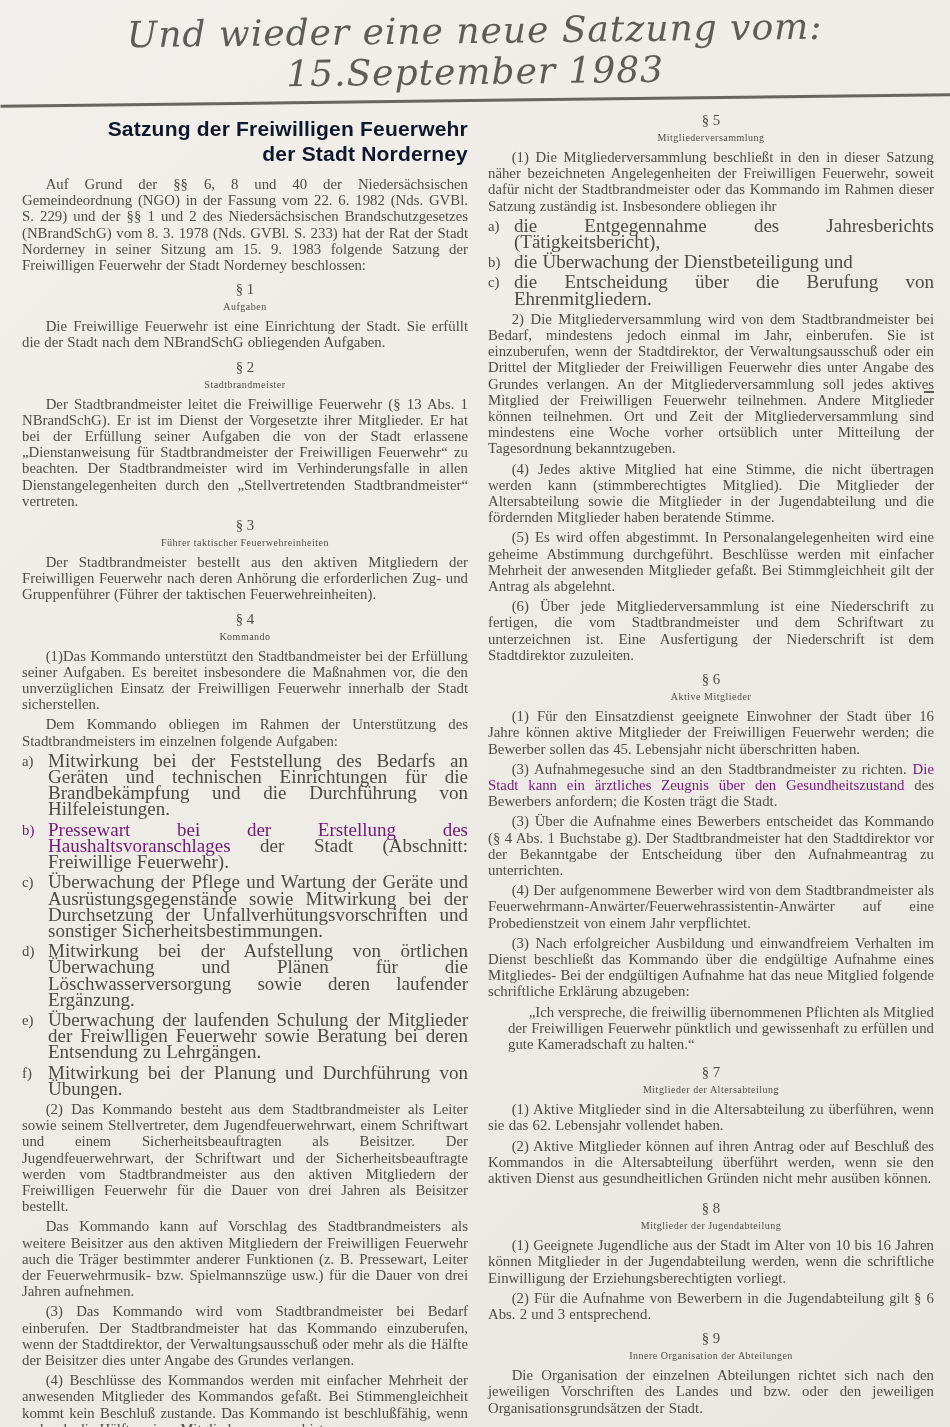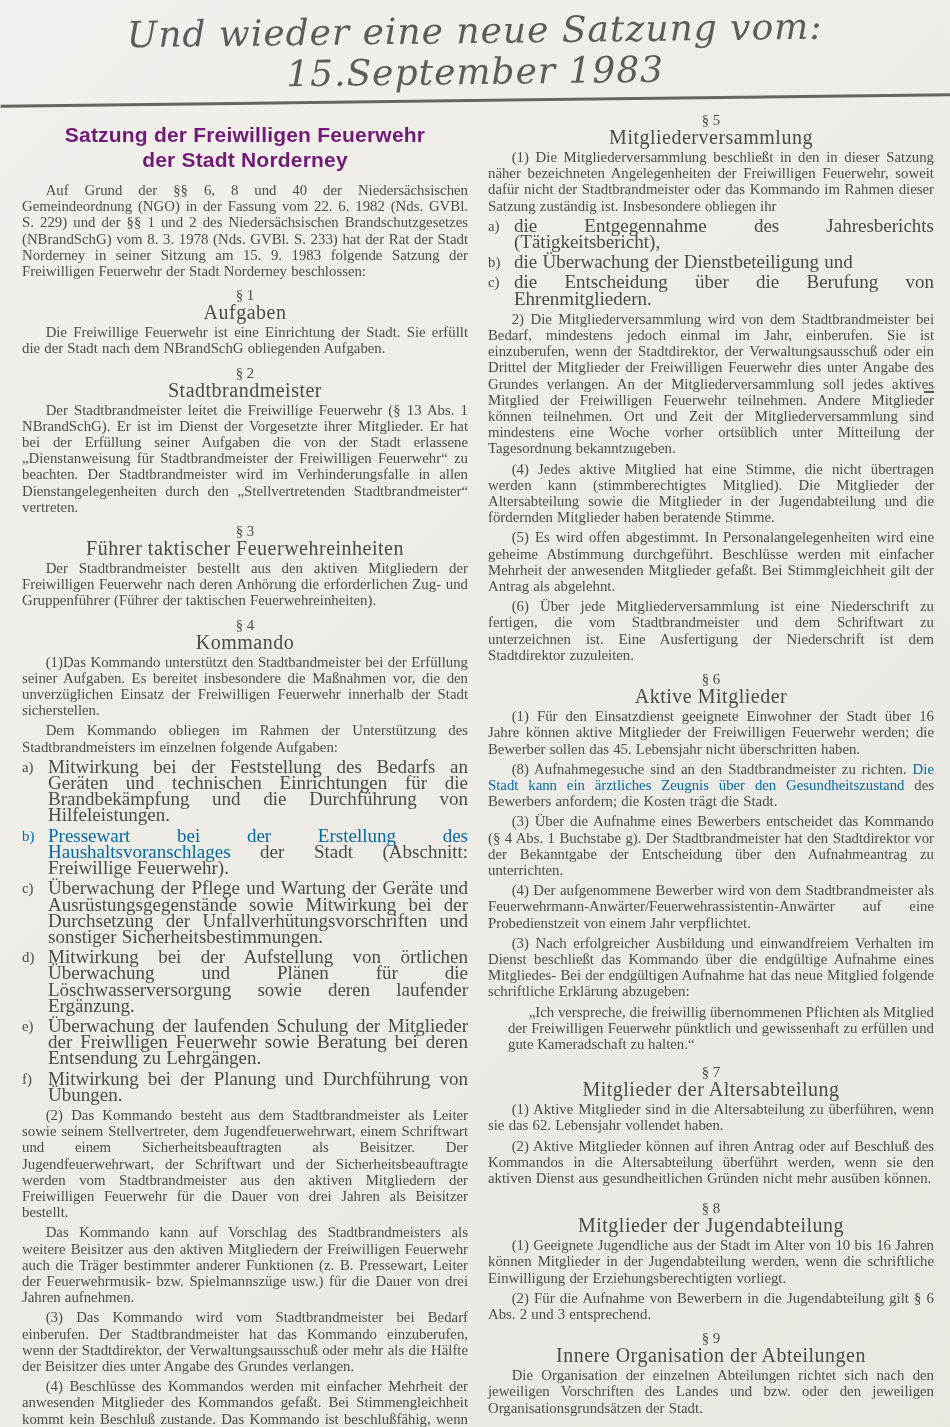--- a/index.html
+++ b/index.html
@@ -26,56 +26,56 @@
     border-bottom:3px solid #67655f;
     padding:0 18px 7px 18px;
     transform:rotate(-0.7deg);
   }
 
   
   .columns{display:flex;gap:20px;padding:10px 16px 0 22px;}
   .col{width:446px;}
 
   .doc-heading{
-    text-align:center;
+    text-align:right;
     font-family:"Liberation Sans",sans-serif;
     font-weight:700;
     font-size:21px;
     line-height:25px;
-    color:#701a75;
+    color:#0f172a;
     letter-spacing:0.2px;
-    margin:10px 0 10px 0;
+    margin:4px 0 10px 0;
   }
 
   p.para{
     margin:0 0 4px 0;
     text-align:justify;
     text-indent:1.6em;
     font-size:14.8px;
     line-height:16.2px;
     word-spacing:0.5px;
   }
   .sec-head{text-align:center;margin:8px 0 3px 0;}
   .sec-num{display:block;font-size:14.8px;line-height:17px;}
-  .sec-title{display:block;font-size:20px;line-height:17px;letter-spacing:0.5px;}
+  .sec-title{display:block;font-size:10px;line-height:17px;letter-spacing:0.5px;}
 
   .list{margin:0 0 2px 0;}
   .list-item{display:flex;margin:0 0 4px 0;}
   .list-marker{flex:0 0 26px;font-size:14.8px;line-height:16.2px;}
   .list-text{flex:1;text-align:justify;font-size:19px;line-height:16.2px;word-spacing:0.5px;}
 
   .quote{
     margin:2px 0 12px 20px;
     text-align:justify;
     text-indent:1.4em;
     font-size:14.8px;
     line-height:16.2px;
   }
 
-  .faded{color:#0369a1;filter:blur(0.35px);}
+  .faded{color:#701a75;filter:blur(0.35px);}
 
   .artifact-dash{
     position:absolute;right:16px;top:391px;
     width:10px;height:2px;background:#5b5955;
   }
 </style>
 </head>
 <body>
 
 <div class="page">
@@ -184,21 +184,21 @@
       <p class="para">(4) Jedes aktive Mitglied hat eine Stimme, die nicht übertragen werden kann (stimmberechtigtes Mitglied). Die Mitglieder der Altersabteilung sowie die Mitglieder in der Jugendabteilung und die fördernden Mitglieder haben beratende Stimme.</p>
       <p class="para">(5) Es wird offen abgestimmt. In Personalangelegenheiten wird eine geheime Abstimmung durchgeführt. Beschlüsse werden mit einfacher Mehrheit der anwesenden Mitglieder gefaßt. Bei Stimmgleichheit gilt der Antrag als abgelehnt.</p>
       <p class="para">(6) Über jede Mitgliederversammlung ist eine Niederschrift zu fertigen, die vom Stadtbrandmeister und dem Schriftwart zu unterzeichnen ist. Eine Ausfertigung der Niederschrift ist dem Stadtdirektor zuzuleiten.</p>
 
       <div class="sec-head">
         <span class="sec-num">§ 6</span>
         <span class="sec-title">Aktive Mitglieder</span>
       </div>
       <p class="para">(1) Für den Einsatzdienst geeignete Einwohner der Stadt über 16 Jahre können aktive Mitglieder der Freiwilligen Feuerwehr werden; die Bewerber sollen das 45. Lebensjahr nicht überschritten haben.</p>
       <p class="para">
-        <span>(8) Aufnahmegesuche sind an den Stadtbrandmeister zu richten.</span>
+        <span>(3) Aufnahmegesuche sind an den Stadtbrandmeister zu richten.</span>
         <span class="faded">Die Stadt kann ein ärztliches Zeugnis über den Gesundheitszustand</span>
         <span>des Bewerbers anfordern; die Kosten trägt die Stadt.</span>
       </p>
       <p class="para">(3) Über die Aufnahme eines Bewerbers entscheidet das Kommando (§ 4 Abs. 1 Buchstabe g). Der Stadtbrandmeister hat den Stadtdirektor vor der Bekanntgabe der Entscheidung über den Aufnahmeantrag zu unterrichten.</p>
       <p class="para">(4) Der aufgenommene Bewerber wird von dem Stadtbrandmeister als Feuerwehrmann-Anwärter/Feuerwehrassistentin-Anwärter auf eine Probedienstzeit von einem Jahr verpflichtet.</p>
       <p class="para">(3) Nach erfolgreicher Ausbildung und einwandfreiem Verhalten im Dienst beschließt das Kommando über die endgültige Aufnahme eines Mitgliedes- Bei der endgültigen Aufnahme hat das neue Mitglied folgende schriftliche Erklärung abzugeben:</p>
       <p class="quote">„Ich verspreche, die freiwillig übernommenen Pflichten als Mitglied der Freiwilligen Feuerwehr pünktlich und gewissenhaft zu erfüllen und gute Kameradschaft zu halten.“</p>
 
       <div class="sec-head">
         <span class="sec-num">§ 7</span>

